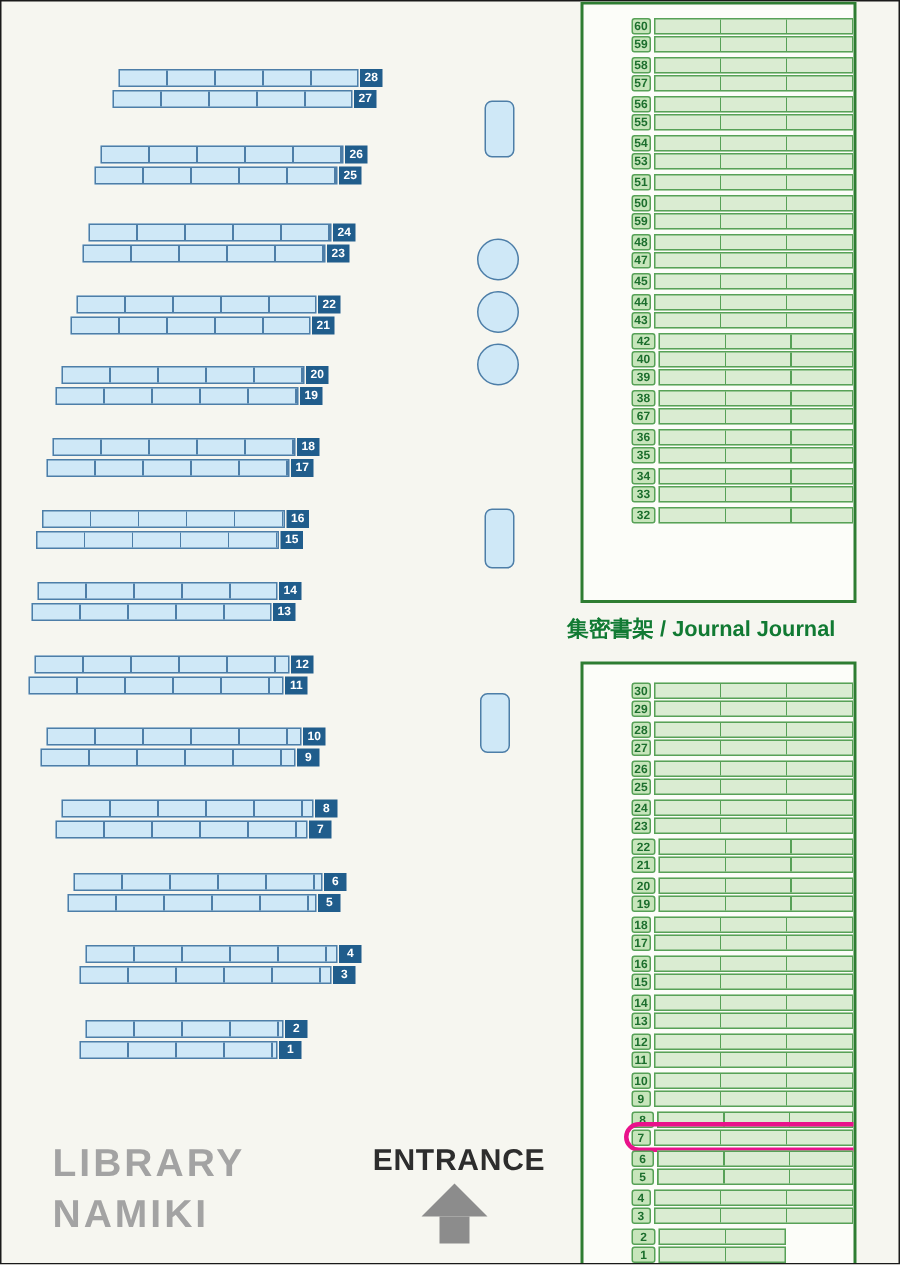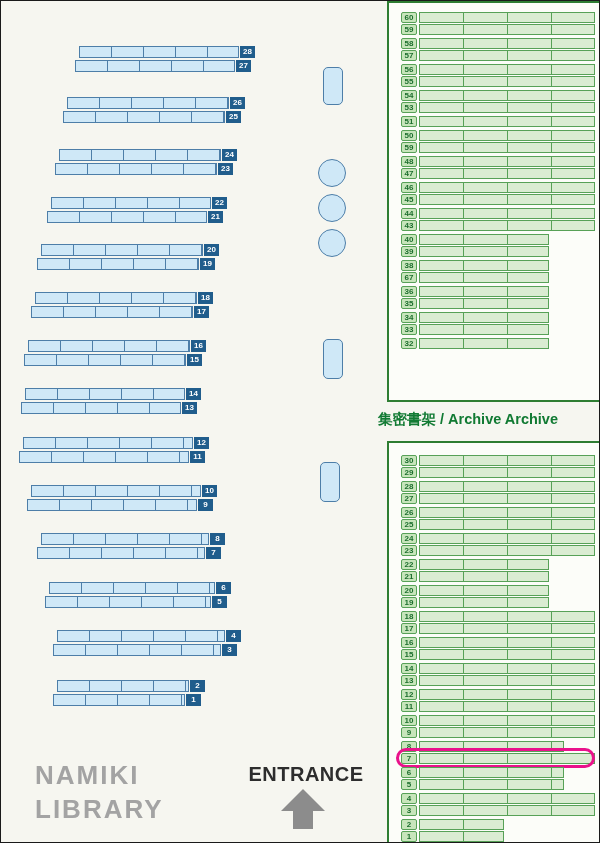--- a/index.html
+++ b/index.html
@@ -27,23 +27,23 @@
     display:flex;align-items:center;justify-content:center;
   }
 
   
   .furn{position:absolute;box-sizing:border-box;background:var(--blue_shelf_fill,#cfe8f7);border:1px solid var(--blue_shelf_border,#4d7ea8);}
   .furn.rect{border-radius:5px;}
   .furn.circle{border-radius:50%;}
 
   
   .panel{
-    position:absolute;left:386px;width:214px;box-sizing:border-box;
+    position:absolute;left:386px;width:184px;box-sizing:border-box;
     background:var(--panel_bg,#fcfdf9);border:2px solid var(--panel_border,#2e7d32);
-    padding:9px 0 0 12px;overflow:hidden;
+    padding:9px 0 0 32px;overflow:hidden;
   }
   #top-panel{top:0;height:401px;}
   #bottom-panel{top:440px;height:403px;padding-top:12px;}
   .g-row{position:relative;display:flex;height:11px;margin-bottom:1px;}
   .g-row.pair-end{margin-bottom:3px;}
   .g-tag{
     width:16px;height:11px;box-sizing:border-box;margin-right:2px;border-radius:2px;
     border:1px solid var(--green_shelf_border,#57a157);
     background:var(--green_tag_bg,#c7e5bb);color:var(--green_tag_text,#1c6e2d);
     font-size:8px;font-weight:bold;line-height:1;
@@ -282,37 +282,37 @@
         <div class="g-bar" style="width: 176px;"></div>
       </div>
       <div class="g-row">
         <div class="g-tag">48</div>
         <div class="g-bar" style="width: 176px;"></div>
       </div>
       <div class="g-row pair-end">
         <div class="g-tag">47</div>
         <div class="g-bar" style="width: 176px;"></div>
       </div>
-      <div class="g-row">
-        <div class="g-tag">46</div>
-        <div class="g-bar" style="width: 176px;"></div>
-      </div>
       <div class="g-row pair-end">
         <div class="g-tag">45</div>
         <div class="g-bar" style="width: 176px;"></div>
       </div>
       <div class="g-row">
         <div class="g-tag">44</div>
         <div class="g-bar" style="width: 176px;"></div>
       </div>
       <div class="g-row pair-end">
         <div class="g-tag">43</div>
         <div class="g-bar" style="width: 176px;"></div>
       </div>
       <div class="g-row">
+        <div class="g-tag">42</div>
+        <div class="g-bar" style="width: 130px;"></div>
+      </div>
+      <div class="g-row">
         <div class="g-tag">40</div>
         <div class="g-bar" style="width: 130px;"></div>
       </div>
       <div class="g-row pair-end">
         <div class="g-tag">39</div>
         <div class="g-bar" style="width: 130px;"></div>
       </div>
       <div class="g-row">
         <div class="g-tag">38</div>
         <div class="g-bar" style="width: 130px;"></div>
@@ -335,21 +335,21 @@
       </div>
       <div class="g-row pair-end">
         <div class="g-tag">33</div>
         <div class="g-bar" style="width: 130px;"></div>
       </div>
       <div class="g-row">
         <div class="g-tag">32</div>
         <div class="g-bar" style="width: 130px;"></div>
       </div>
     </div>
-  <div class="archive-label">集密書架 / Archive Archive</div>
+  <div class="archive-label">集密書架 / Journal Journal</div>
   <div class="panel" id="bottom-panel">
       <div class="g-row">
         <div class="g-tag">30</div>
         <div class="g-bar" style="width: 176px;"></div>
       </div>
       <div class="g-row pair-end">
         <div class="g-tag">29</div>
         <div class="g-bar" style="width: 176px;"></div>
       </div>
       <div class="g-row">
@@ -461,22 +461,22 @@
         <div class="g-tag">2</div>
         <div class="g-bar" style="width: 85px;"></div>
       </div>
       <div class="g-row pair-end">
         <div class="g-tag">1</div>
         <div class="g-bar" style="width: 85px;"></div>
       </div>
     </div>
 
   <div class="library-name">
+    <div>LIBRARY</div>
     <div>NAMIKI</div>
-    <div>LIBRARY</div>
   </div>
 
   <div class="entrance">ENTRANCE</div>
   <div class="arrow">
     <div class="head"></div>
     <div class="stem"></div>
   </div>
 </div>
 
 </body></html>

